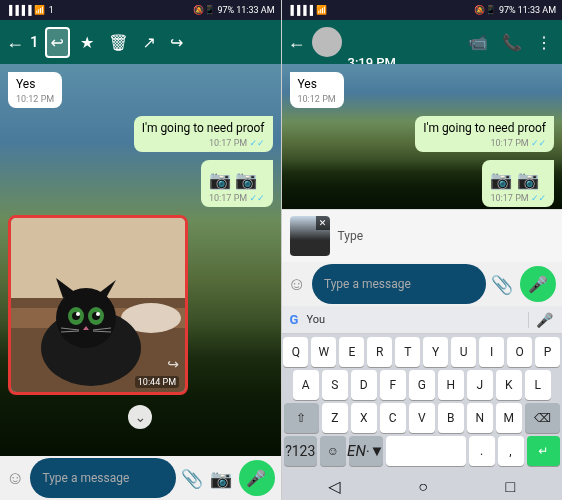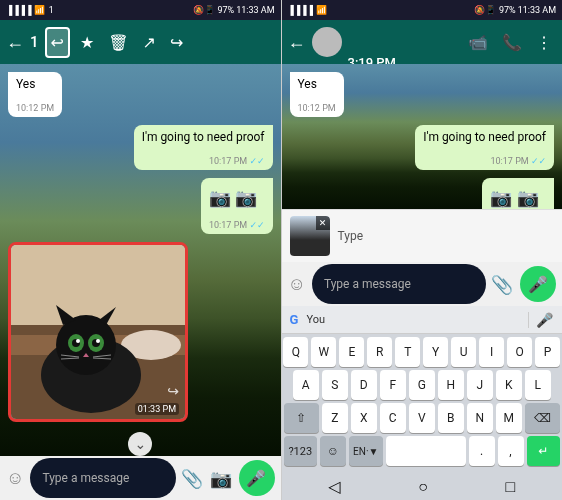--- a/index.html
+++ b/index.html
@@ -112,21 +112,21 @@
     }
     .bubble-sent {
       background: #dcf8c6;
       align-self: flex-end;
       border-top-right-radius: 0;
     }
     .bubble-time {
       font-size: 9px;
       color: #888;
       text-align: right;
-      margin-top: 12px;
+      margin-top: 3px;
     }
     .bubble-time .ticks { color: #4fc3f7; }
 
     
     .camera-icons {
       display: flex;
       gap: 4px;
       margin-top: 4px;
     }
     .camera-icon {
@@ -184,21 +184,21 @@
       height: 44px;
       background: #f0f0f0;
       display: flex;
       align-items: center;
       padding: 0 6px;
       gap: 6px;
       flex-shrink: 0;
     }
     .input-field {
       flex: 1;
-      background: #0f172a;
+      background: #0c4a6e;
       border-radius: 20px;
       padding: 13px 12px;
       font-size: 12px;
       color: #aaa;
       border: none;
       outline: none;
     }
     .input-icon { font-size: 18px; color: #888; cursor: pointer; }
     .mic-btn {
       width: 36px; height: 36px;
@@ -430,21 +430,21 @@
             <circle cx="67" cy="96" r="2" fill="white"></circle>
             <circle cx="87" cy="96" r="2" fill="white"></circle>
 
             <polygon points="75,108 72,112 78,112" fill="#c06080"></polygon>
 
             <line x1="50" y1="110" x2="68" y2="112" stroke="#888" stroke-width="1"></line>
             <line x1="50" y1="114" x2="68" y2="113" stroke="#888" stroke-width="1"></line>
             <line x1="82" y1="112" x2="100" y2="110" stroke="#888" stroke-width="1"></line>
             <line x1="82" y1="113" x2="100" y2="114" stroke="#888" stroke-width="1"></line>
           </svg>
-          <div class="image-time">01:33 PM</div>
+          <div class="image-time">10:44 PM</div>
           <div class="image-forward-icon">↪</div>
         </div>
       </div>
 
 
       <div class="scroll-down">⌄</div>
 
     </div>
   </div>
 
@@ -573,23 +573,23 @@
         <div class="key">X</div>
         <div class="key">C</div>
         <div class="key">V</div>
         <div class="key">B</div>
         <div class="key">N</div>
         <div class="key">M</div>
         <div class="key key-dark key-wide">⌫</div>
       </div>
 
       <div class="key-row">
-        <div class="key key-dark" style="min-width:32px;max-width:36px;font-size:11px;">?123</div>
+        <div class="key key-dark" style="min-width:32px;max-width:36px;font-size:14px;">?123</div>
         <div class="key key-dark">☺</div>
-        <div class="key key-dark" style="min-width:32px;max-width:40px;font-size:10px;">EN·▼</div>
+        <div class="key key-dark" style="min-width:32px;max-width:40px;font-size:15px;font-style:italic;">EN·▼</div>
         <div class="key key-space"></div>
         <div class="key">.</div>
         <div class="key">,</div>
         <div class="key key-enter">↵</div>
       </div>
     </div>
 
     <div class="bottom-bar-kb">
       <span>◁</span>
       <span>○</span>

